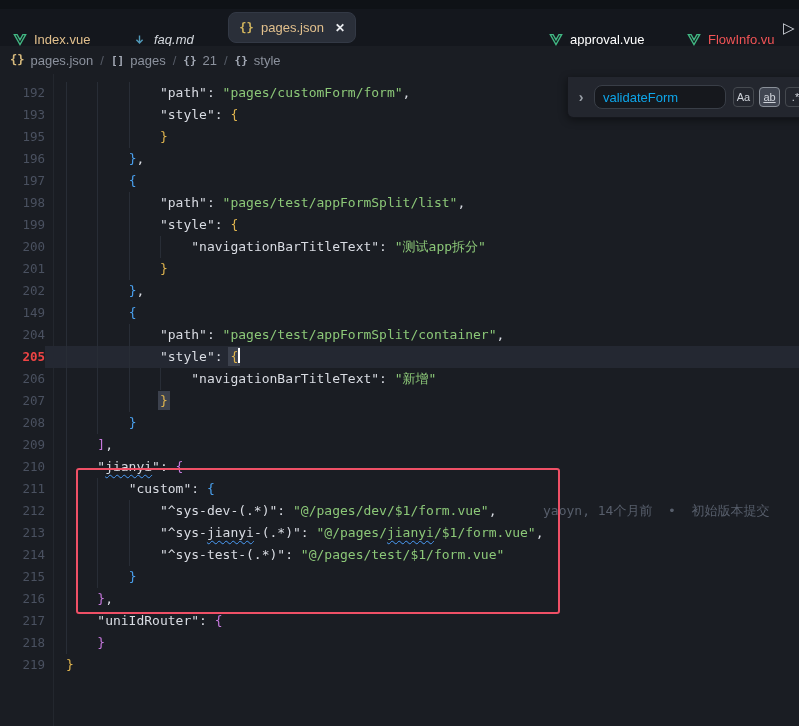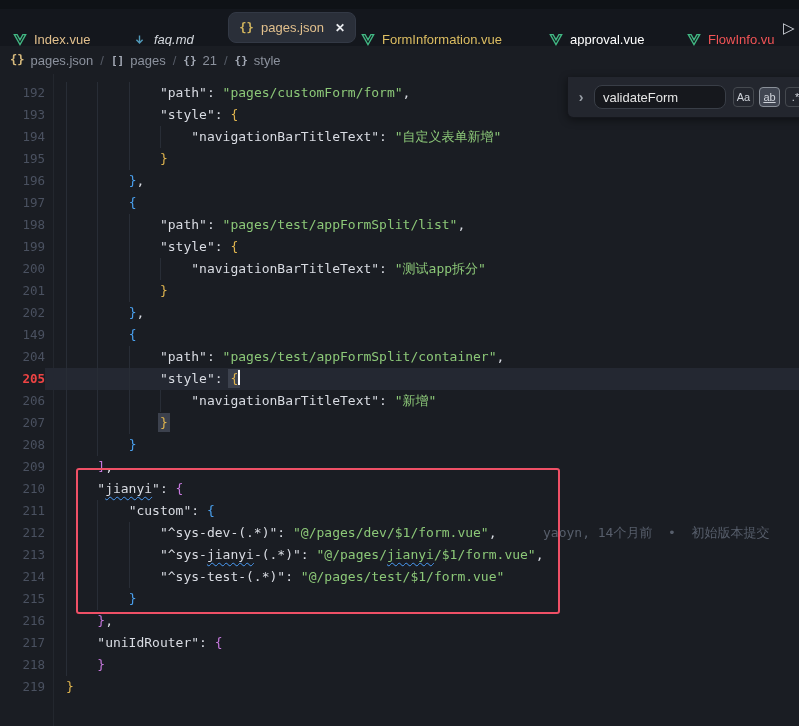--- a/index.html
+++ b/index.html
@@ -53,21 +53,21 @@
   
   .anno-box { position:absolute; left:76px; top:394px; width:484px; height:146px;
               border:2px solid #ef5066; border-radius:3px; pointer-events:none; }
 
   
   .find-widget { position:absolute; left:567px; top:3px; width:246px; height:41px; background:#23262e;
                  border:1px solid #15171c; border-top:none; border-radius:0 0 6px 6px;
                  box-shadow:0 2px 8px rgba(0,0,0,.45); display:flex; align-items:center; }
   .find-chevron { width:26px; text-align:center; color:#9aa0a8; font-size:14px; font-weight:bold; }
   .find-input { width:132px; height:24px; background:#16181d; border:1px solid #393e47; border-radius:8px;
-                color:#e5e5e5; font-size:13px; font-family:"Liberation Sans", sans-serif; padding:0 8px; outline:none; }
+                color:#0ea5e9; font-size:13px; font-family:"Liberation Sans", sans-serif; padding:0 8px; outline:none; }
   .toggles { display:flex; gap:5px; margin-left:7px; }
   .toggle { width:21px; height:20px; border:1px solid #45494f; border-radius:4px; color:#cfd3da;
             font-size:11px; display:flex; align-items:center; justify-content:center;
             font-family:"Liberation Sans", sans-serif; flex:none; }
   .toggle.on { background:#414652; border-color:#8a9099; }
   .toggle.uline { text-decoration:underline; }
 </style>
 </head>
 <body>
 
@@ -91,28 +91,20 @@
         </svg>
       </span>
       <span class="lbl-preview">faq.md</span>
     </div>
     <div class="tab active-pill" style="left: 228px;">
       <span class="ticon">
         <span class="json-glyph">{}</span>
       </span>
       <span class="lbl-modified">pages.json</span>
       <span class="tab-close">✕</span>
-    </div>
-    <div class="tab" style="left: 360px;">
-      <span class="ticon">
-        <svg width="14" height="13" viewBox="0 0 16 14">
-          <path d="M1.5 1.5h3.2L8 7.4l3.3-5.9h3.2L8 12.8z" fill="none" stroke="#41b883" stroke-width="1.5"></path>
-        </svg>
-      </span>
-      <span class="lbl-modified2">FormInformation.vue</span>
     </div>
     <div class="tab" style="left: 548px;">
       <span class="ticon">
         <svg width="14" height="13" viewBox="0 0 16 14">
           <path d="M1.5 1.5h3.2L8 7.4l3.3-5.9h3.2L8 12.8z" fill="none" stroke="#41b883" stroke-width="1.5"></path>
         </svg>
       </span>
       <span class="lbl-added">approval.vue</span>
     </div>
     <div class="tab" style="left: 686px;">
@@ -158,28 +150,20 @@
         <span class="code" style="left: 159.96px;"><span class="tk-k">"path"</span><span class="tk-p">: </span><span class="tk-s">"pages/customForm/form"</span><span class="tk-p">,</span></span>
       </div>
       <div class="line">
         <span class="num">193</span>
         <span class="guide" style="left: 66px;"></span>
         <span class="guide" style="left: 97.32px;"></span>
         <span class="guide" style="left: 128.64px;"></span>
         <span class="code" style="left: 159.96px;"><span class="tk-k">"style"</span><span class="tk-p">: </span><span class="tk-y">{</span></span>
       </div>
       <div class="line">
-        <span class="num">194</span>
-        <span class="guide" style="left: 66px;"></span>
-        <span class="guide" style="left: 97.32px;"></span>
-        <span class="guide" style="left: 128.64px;"></span>
-        <span class="guide" style="left: 159.96px;"></span>
-        <span class="code" style="left: 191.28px;"><span class="tk-k">"navigationBarTitleText"</span><span class="tk-p">: </span><span class="tk-s">"自定义表单新增"</span></span>
-      </div>
-      <div class="line">
         <span class="num">195</span>
         <span class="guide" style="left: 66px;"></span>
         <span class="guide" style="left: 97.32px;"></span>
         <span class="guide" style="left: 128.64px;"></span>
         <span class="code" style="left: 159.96px;"><span class="tk-y">}</span></span>
       </div>
       <div class="line">
         <span class="num">196</span>
         <span class="guide" style="left: 66px;"></span>
         <span class="guide" style="left: 97.32px;"></span>

